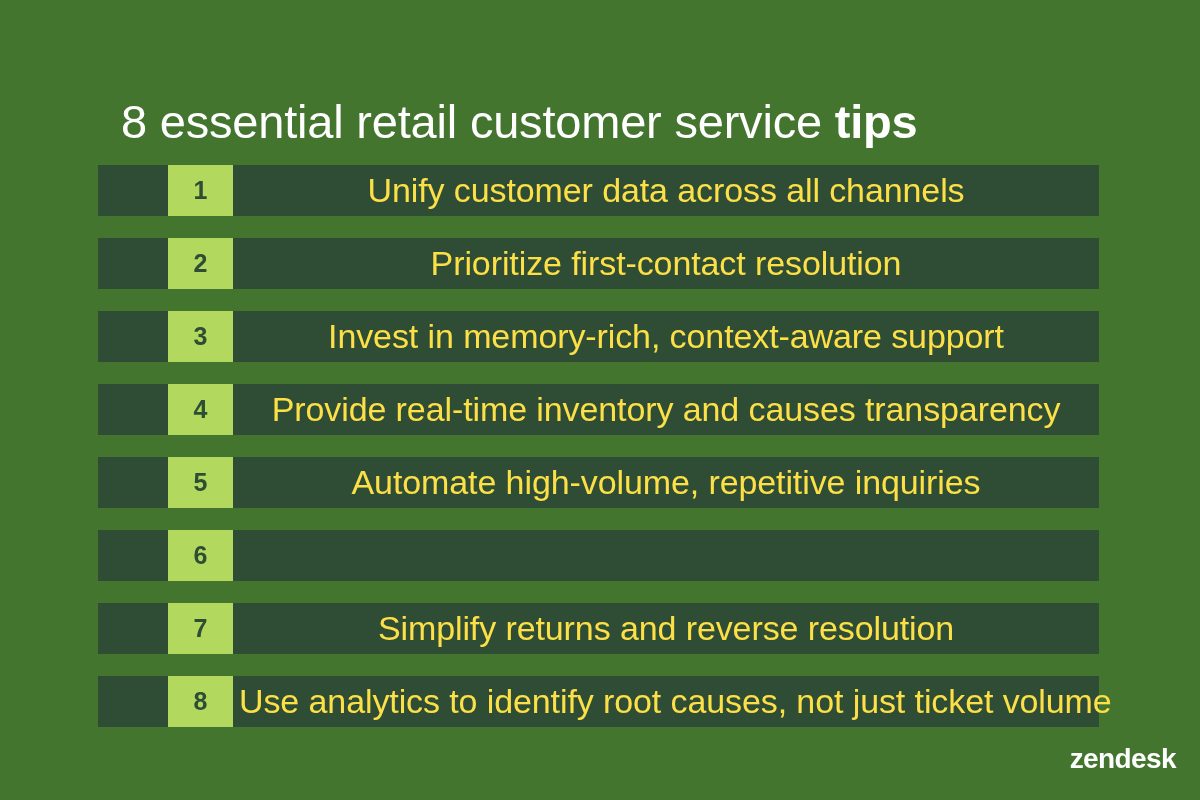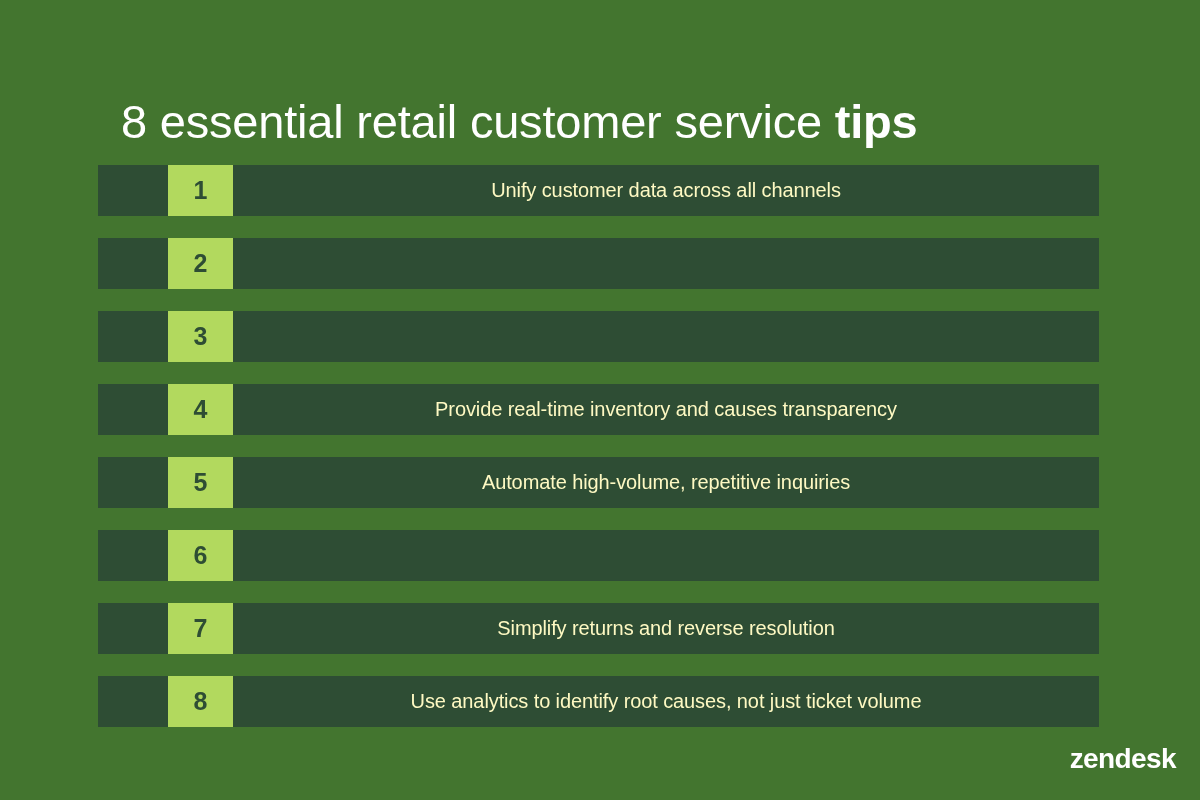--- a/index.html
+++ b/index.html
@@ -68,22 +68,22 @@
     display: flex;
     align-items: center;
     justify-content: center;
     line-height: 1;
   }
   .tip-text {
     flex: 1 1 auto;
     display: flex;
     align-items: center;
     justify-content: center;
-    color: #fef9c3;
-    font-size: 20px;
+    color: #fde047;
+    font-size: 34px;
     font-weight: 400;
     letter-spacing: -0.1px;
     white-space: nowrap;
     padding: 0 6px;
     box-sizing: border-box;
   }
 
   
   .logo {
     position: absolute;
@@ -105,25 +105,27 @@
 
   <div class="tip-row">
     <div class="tip-spacer"></div>
     <div class="tip-number">1</div>
     <div class="tip-text">Unify customer data across all channels</div>
   </div>
 
   <div class="tip-row">
     <div class="tip-spacer"></div>
     <div class="tip-number">2</div>
+    <div class="tip-text">Prioritize first-contact resolution</div>
   </div>
 
   <div class="tip-row">
     <div class="tip-spacer"></div>
     <div class="tip-number">3</div>
+    <div class="tip-text">Invest in memory-rich, context-aware support</div>
   </div>
 
   <div class="tip-row">
     <div class="tip-spacer"></div>
     <div class="tip-number">4</div>
     <div class="tip-text">Provide real-time inventory and causes transparency</div>
   </div>
 
   <div class="tip-row">
     <div class="tip-spacer"></div>

